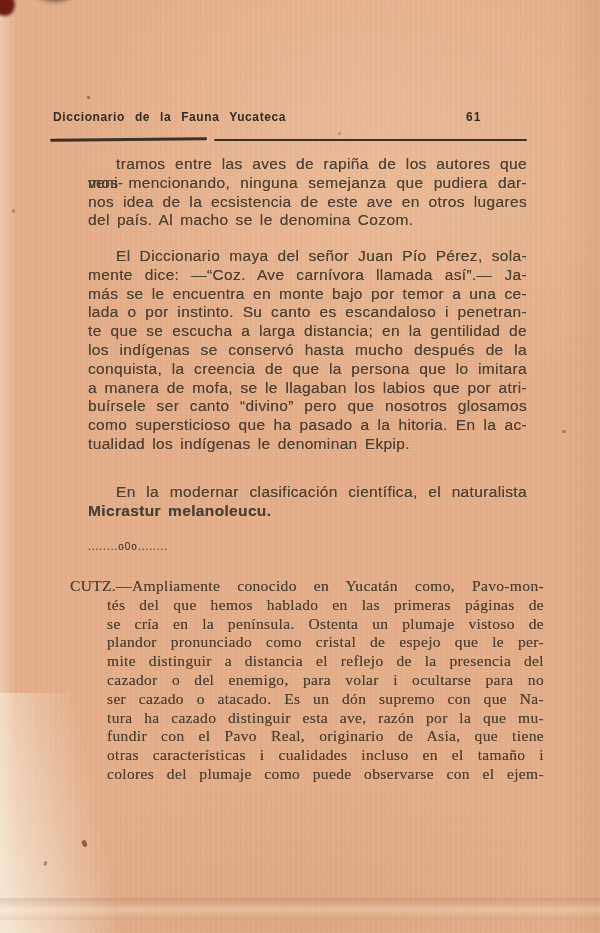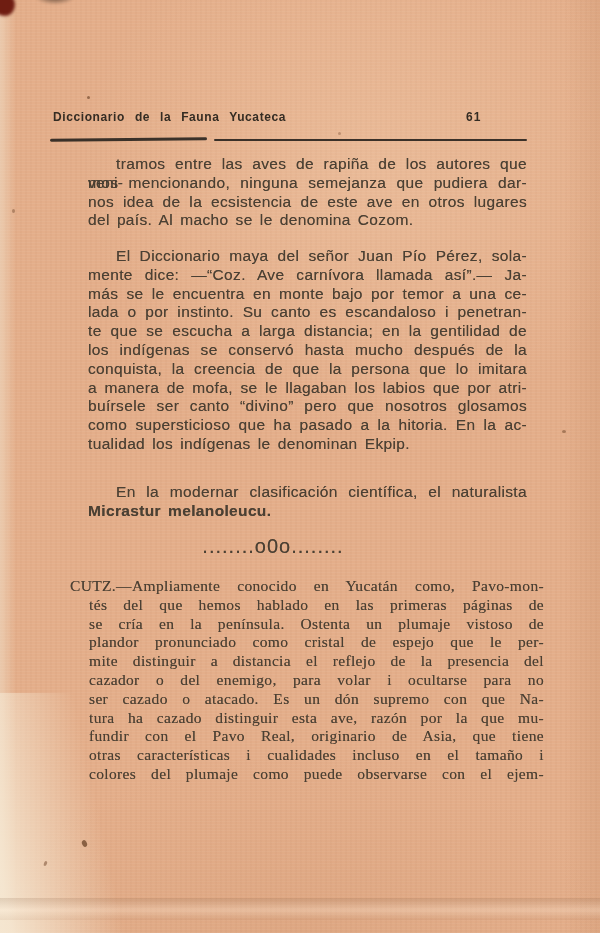--- a/index.html
+++ b/index.html
@@ -46,24 +46,24 @@
     text-shadow:0 0 .5px rgba(58,45,30,.55);}
   .para{position:absolute;left:88px;width:439px;}
   .para .line{height:18.8px;line-height:18.8px;white-space:nowrap;text-align:justify;word-spacing:2.5px;}
   .para .line.just{white-space:normal;text-align-last:justify;-moz-text-align-last:justify;}
   .para .line.bold{font-weight:bold;}
   .para.indent .line.first{text-indent:28px;}
   .p1{top:155px;}
   .p2{top:247px;}
   .p3{top:463px;margin-top:20px;}
   .p4{top:577px;left:70px;width:474px;font-family:Liberation Serif, serif;}
-  .para.hanging .line{margin-left:19px;}
+  .para.hanging .line{margin-left:37px;}
   .para.hanging .line.first{margin-left:0;}
   .separator{position:absolute;left:88px;top:537px;width:370px;height:19px;line-height:19px;
-    text-align:center;color:#4a4034;font-size:20px;letter-spacing:1px;}
+    color:#4a4034;font-size:10px;letter-spacing:1px;}
 </style>
 </head>
 <body>
 
 <div class="page">
 
   <div class="edge-left"></div>
   <div class="edge-bottom-left"></div>
   <div class="fold"></div>
   <div class="corner-stain"></div>

